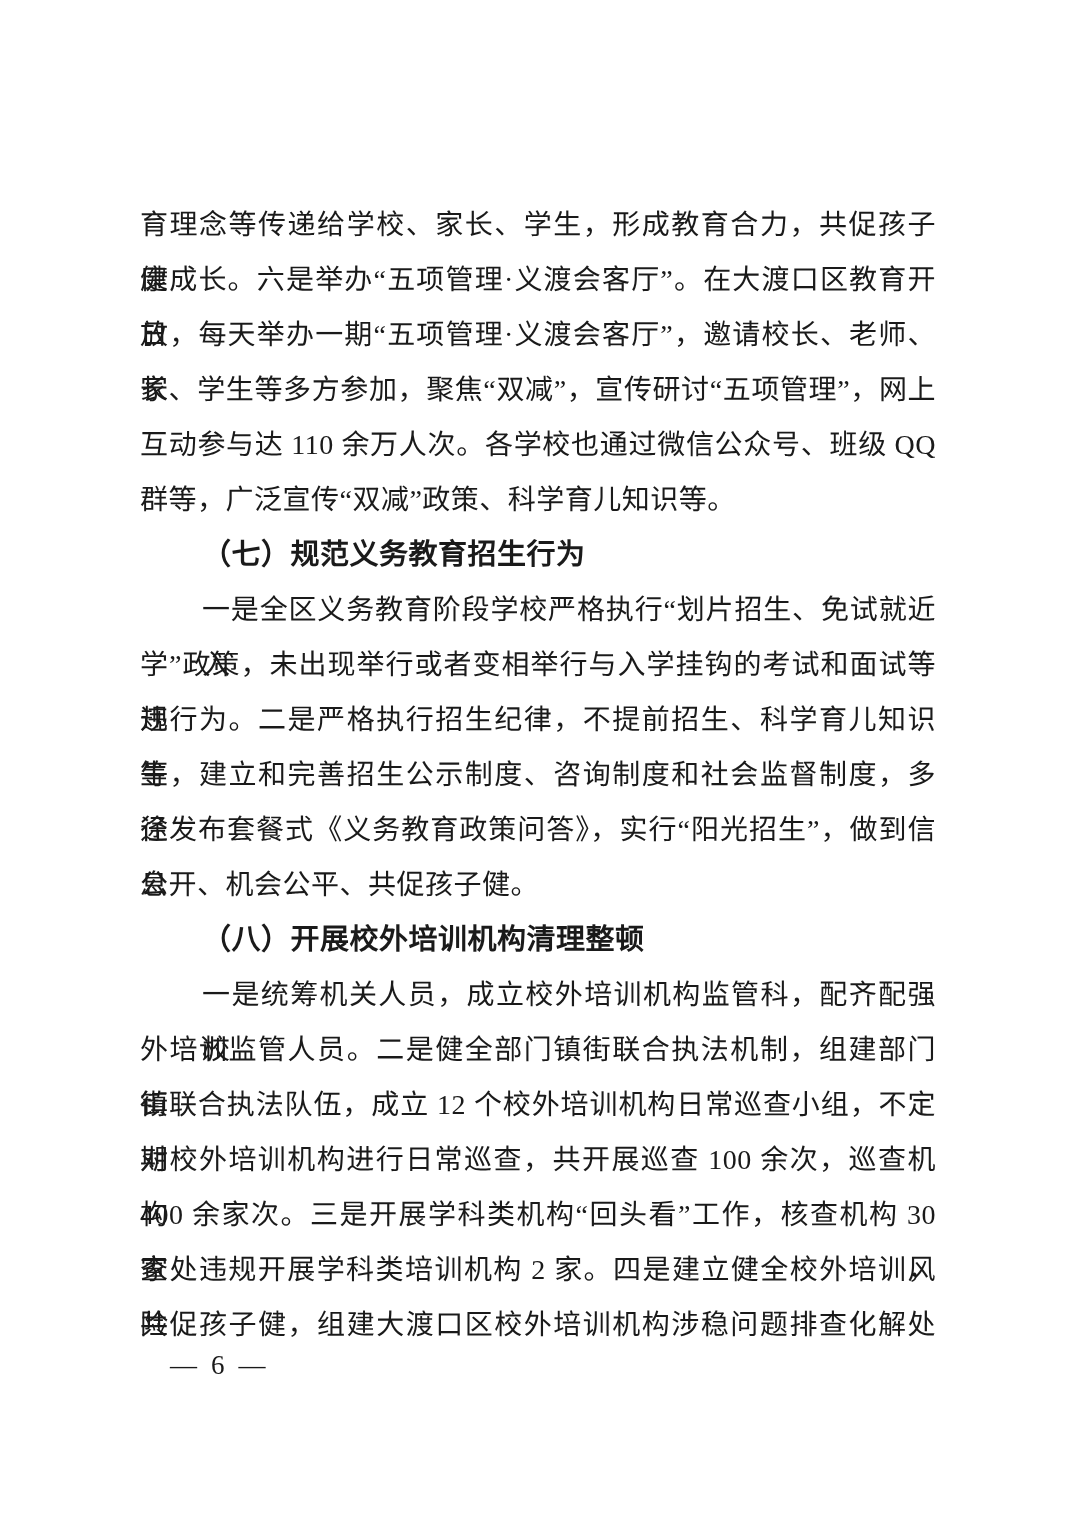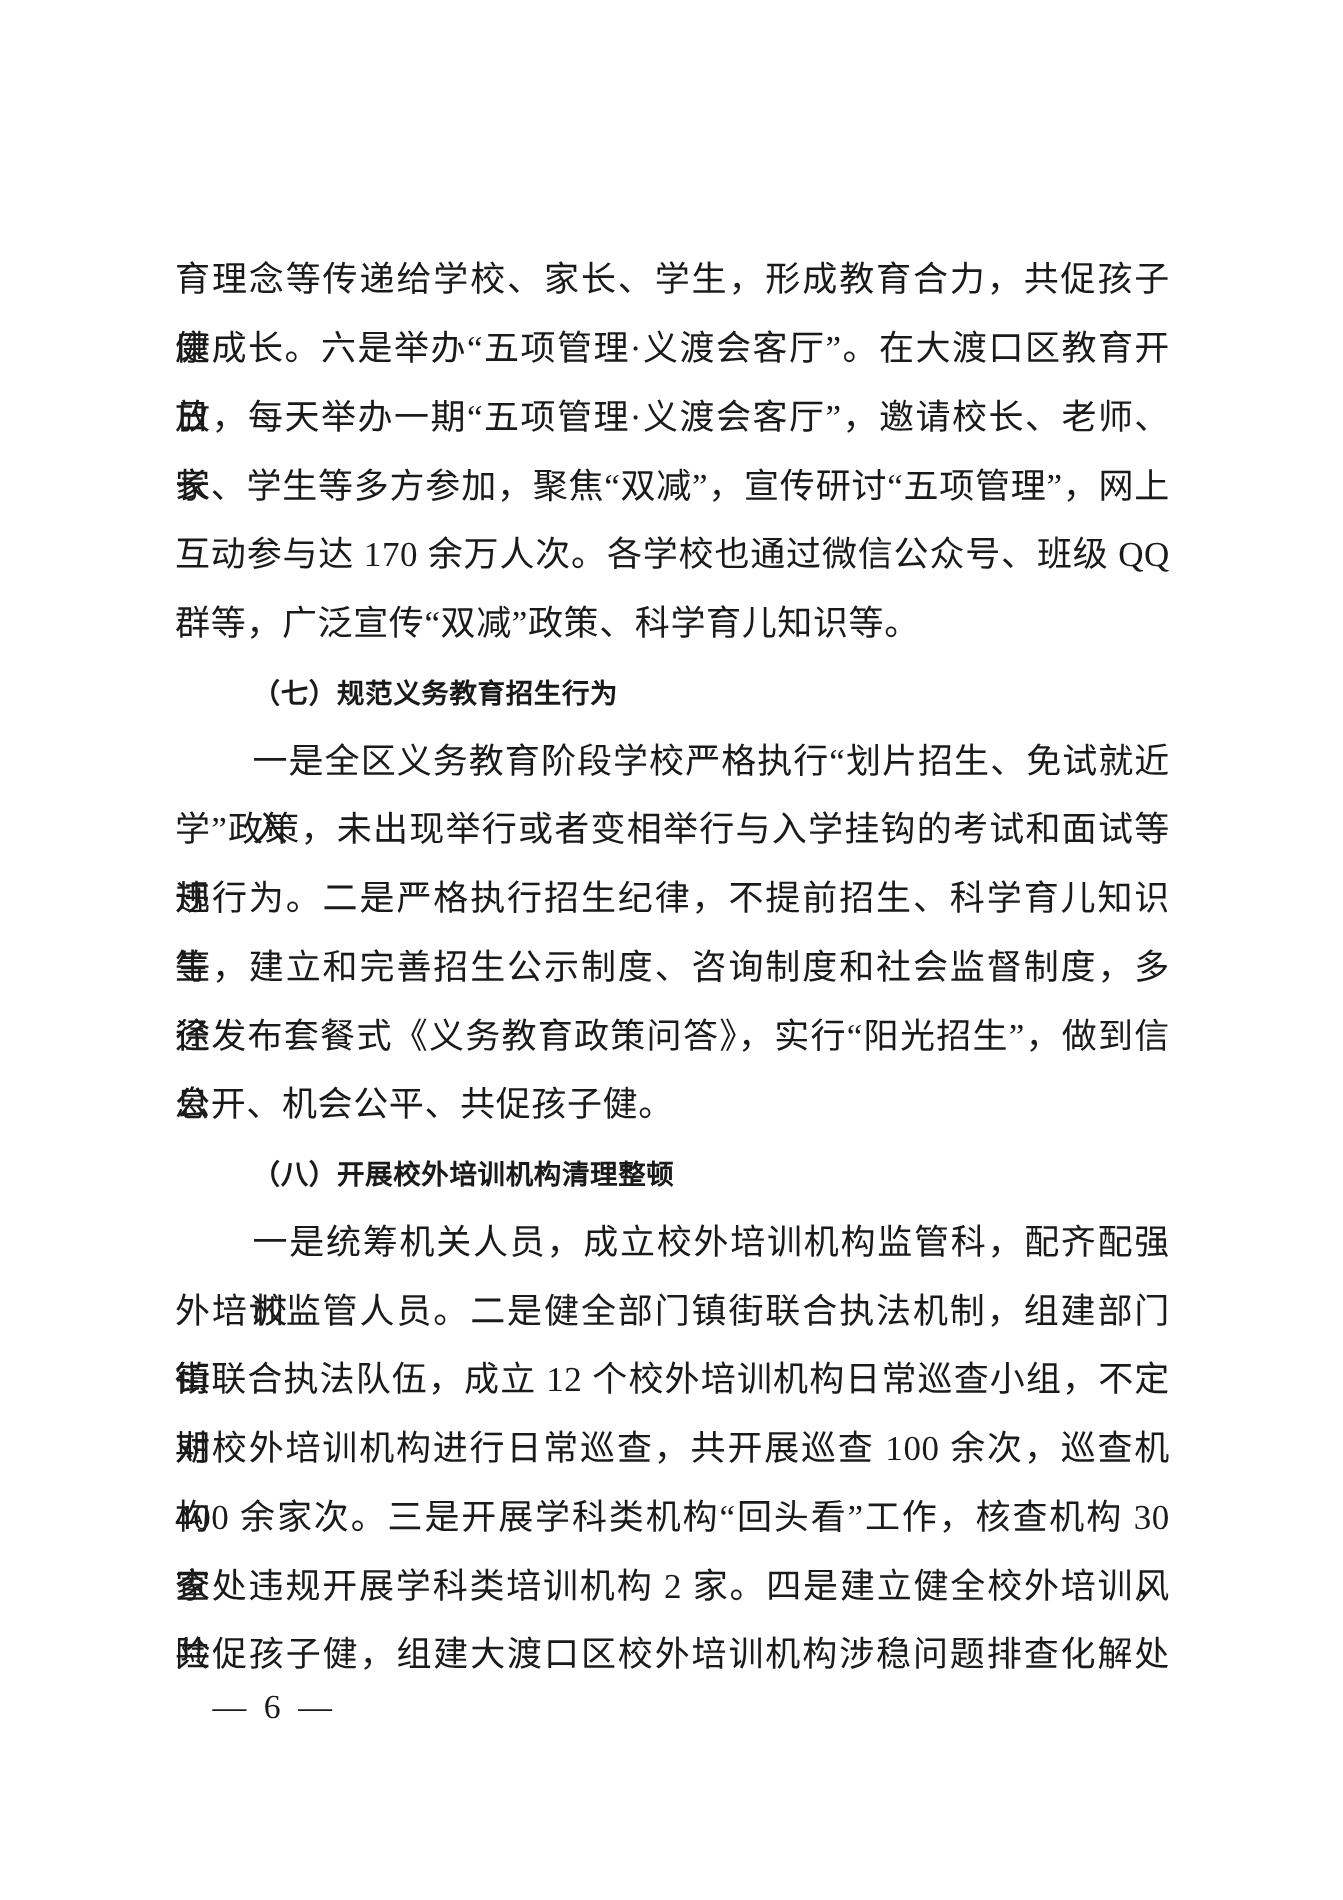--- a/index.html
+++ b/index.html
@@ -36,21 +36,21 @@
   }
   .line.left {
     text-align: center;
     text-align-last: left;
   }
   .line.indent {
     padding-left: 62px;
   }
   .line.heading {
     font-weight: 700;
-    font-size: 22px;
+    font-size: 29px;
   }
   .footer {
     position: absolute;
     left: 170px;
     top: 1342px;
     height: 46px;
     line-height: 46px;
     font-size: 27px;
     color: #1a1a1a;
   }
@@ -64,21 +64,21 @@
 </head>
 <body>
 
 <div class="page">
   <div class="content">
 
   <div class="line body justify">育理念等传递给学校、家长、学生，形成教育合力，共促孩子健</div>
       <div class="line body justify">康成长。六是举办“五项管理·义渡会客厅”。在大渡口区教育开放</div>
       <div class="line body justify">日，每天举办一期“五项管理·义渡会客厅”，邀请校长、老师、家</div>
       <div class="line body justify">长、学生等多方参加，聚焦“双减”，宣传研讨“五项管理”，网上</div>
-      <div class="line body justify">互动参与达 170 余万人次。各学校也通过微信公众号、班级 QQ</div>
+      <div class="line body justify">互动参与达 110 余万人次。各学校也通过微信公众号、班级 QQ</div>
       <div class="line body left">群等，广泛宣传“双减”政策、科学育儿知识等。</div>
       <div class="line heading indent left">（七）规范义务教育招生行为</div>
       <div class="line body indent justify">一是全区义务教育阶段学校严格执行“划片招生、免试就近入</div>
       <div class="line body justify">学”政策，未出现举行或者变相举行与入学挂钩的考试和面试等违</div>
       <div class="line body justify">规行为。二是严格执行招生纪律，不提前招生、科学育儿知识等</div>
       <div class="line body justify">生，建立和完善招生公示制度、咨询制度和社会监督制度，多途</div>
       <div class="line body justify">径发布套餐式《义务教育政策问答》，实行“阳光招生”，做到信息</div>
       <div class="line body left">公开、机会公平、共促孩子健。</div>
       <div class="line heading indent left">（八）开展校外培训机构清理整顿</div>
       <div class="line body indent justify">一是统筹机关人员，成立校外培训机构监管科，配齐配强校</div>

